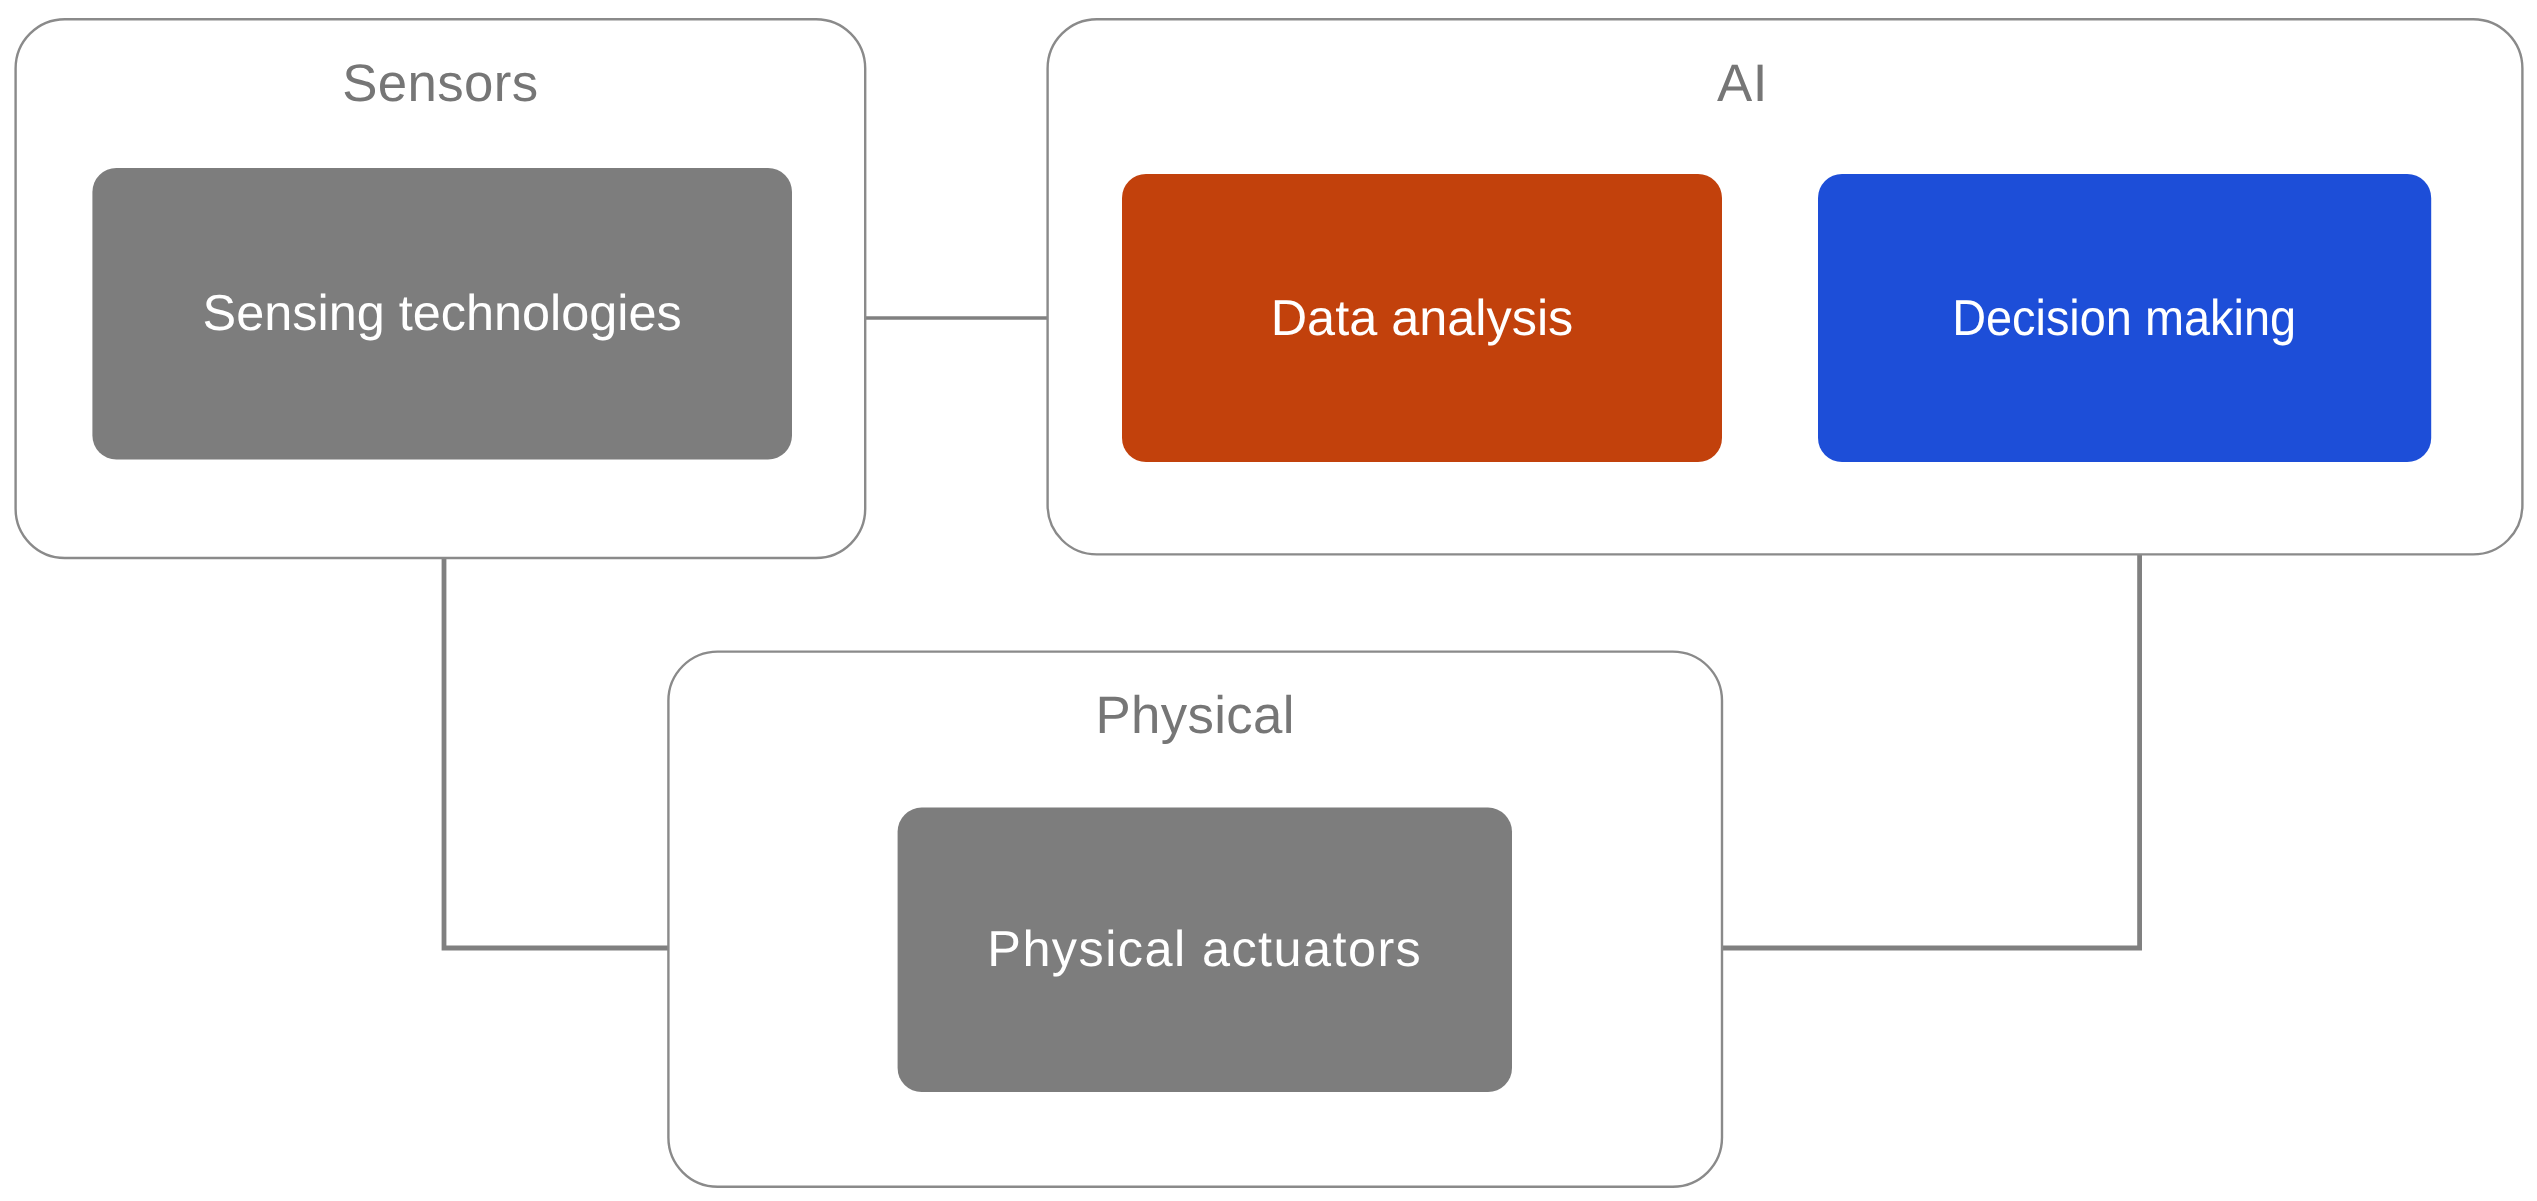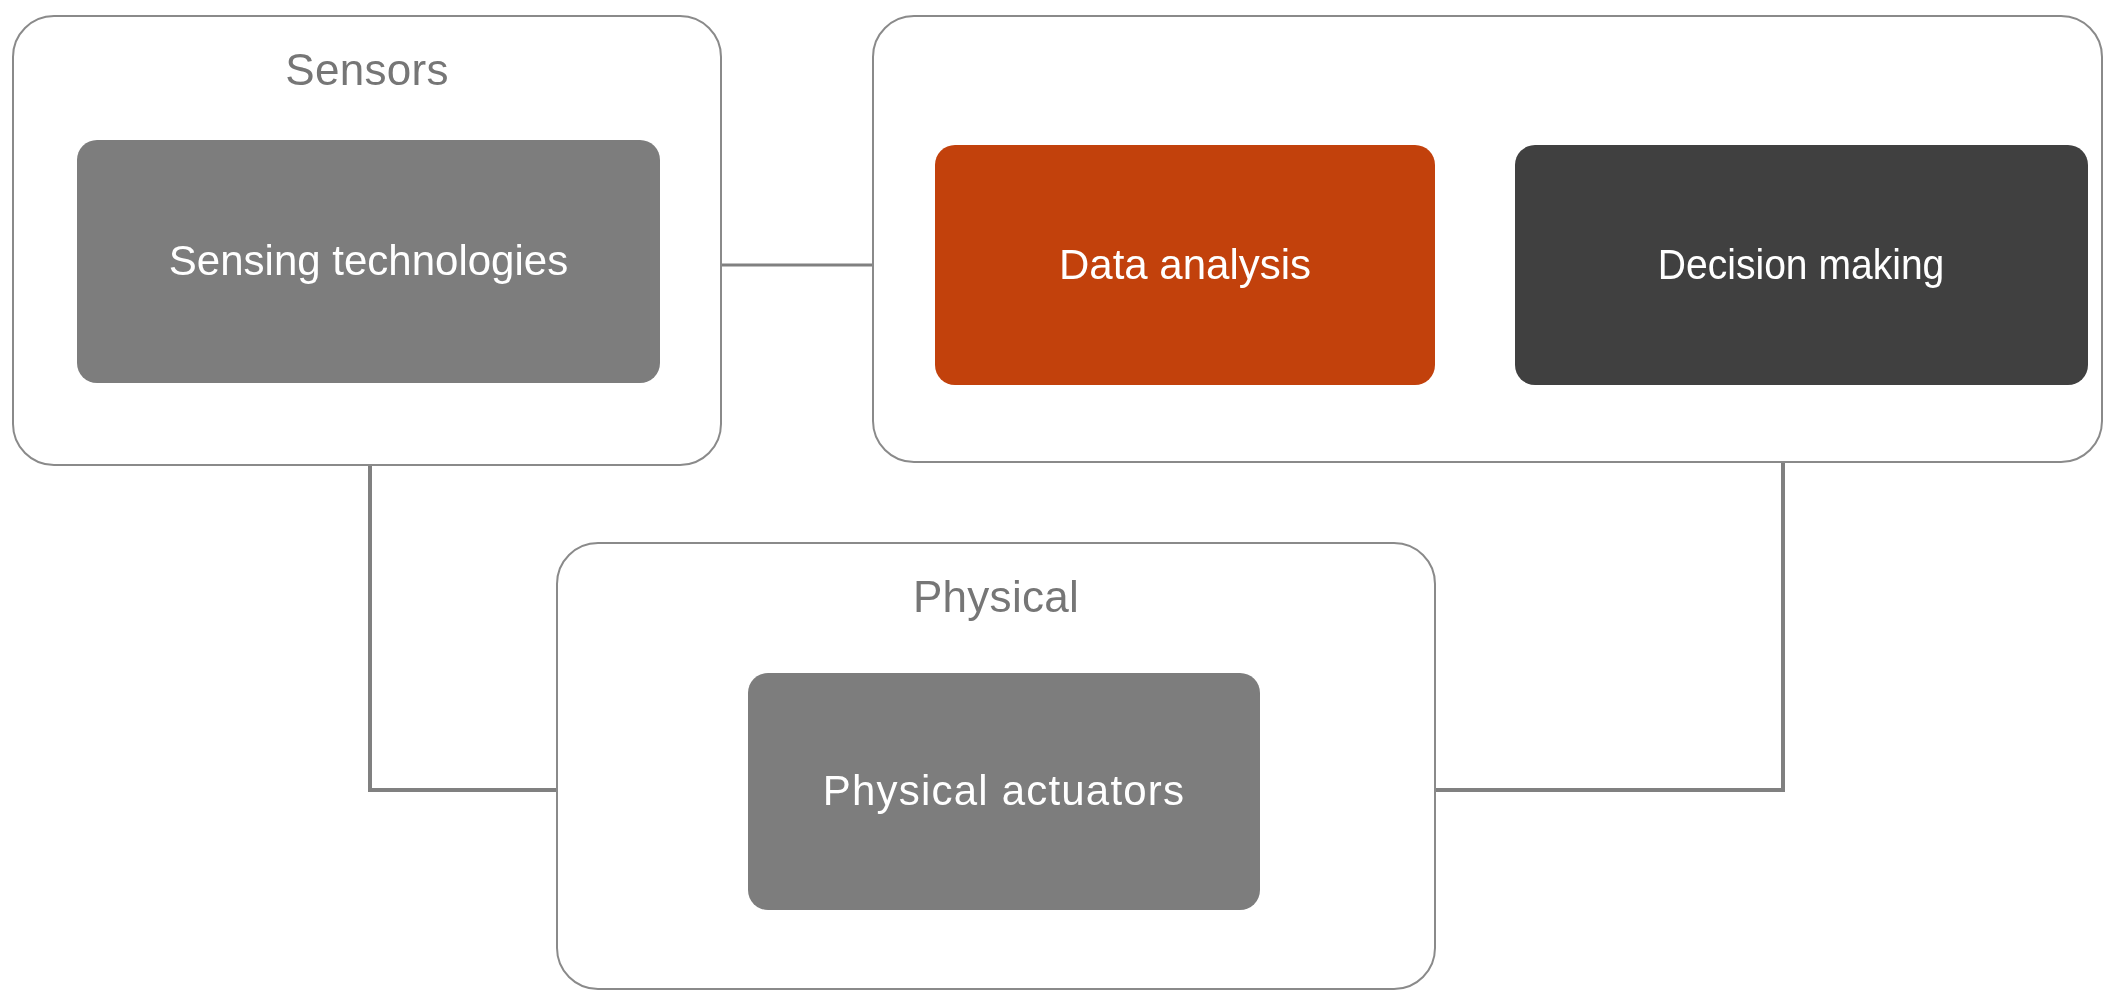--- a/index.html
+++ b/index.html
@@ -91,33 +91,34 @@
 
     <path d="M 1783 387 L 1783 790 L 1282 790" fill="none" stroke="#808080" stroke-width="4" marker-end="url(#arrow-l)"></path>
 
     <path d="M 746 790 L 370 790 L 370 310" fill="none" stroke="#808080" stroke-width="4" marker-end="url(#arrow-u)"></path>
   </svg>
 
   <div class="group-container" id="group-sensors" style="left: 12px; top: 15px; width: 710px; height: 451px; border-color: rgb(138, 138, 138);"></div>
   <div class="group-label" id="group-label-sensors" style="left: 12px; top: 45px; width: 710px; color: rgb(118, 118, 118);">Sensors</div>
 
   <div class="group-container" id="group-ai" style="left: 872px; top: 15px; width: 1231px; height: 448px; border-color: rgb(138, 138, 138);"></div>
+  <div class="group-label" id="group-label-ai" style="left: 872px; top: 45px; width: 1160px; color: rgb(118, 118, 118);">AI</div>
 
   <div class="group-container" id="group-robotics" style="left: 556px; top: 542px; width: 880px; height: 448px; border-color: rgb(138, 138, 138);"></div>
   <div class="group-label" id="group-label-robotics" style="left: 556px; top: 572px; width: 880px; color: rgb(118, 118, 118);">Physical</div>
 
   <div class="node-box" id="node-sensing-technologies" style="left: 77px; top: 140px; width: 583px; height: 243px; background: rgb(125, 125, 125);">
     <span class="node-label" style="color: rgb(255, 255, 255);">Sensing technologies</span>
   </div>
 
   <div class="node-box" id="node-data-analysis" style="left: 935px; top: 145px; width: 500px; height: 240px; background: #c2410c;">
     <span class="node-label" style="color: rgb(255, 255, 255);">Data analysis</span>
   </div>
 
-  <div class="node-box" id="node-decision-making" style="left: 1515px; top: 145px; width: 573px; height: 240px; background: #404040;">
+  <div class="node-box" id="node-decision-making" style="left: 1515px; top: 145px; width: 511px; height: 240px; background: #1d4ed8;">
     <span class="node-label condensed" style="color: rgb(255, 255, 255);">Decision making</span>
   </div>
 
   <div class="node-box" id="node-physical-actuators" style="left: 748px; top: 673px; width: 512px; height: 237px; background: rgb(125, 125, 125); border-radius: 20px;">
     <span class="node-label tracked" style="color: rgb(255, 255, 255);">Physical actuators</span>
   </div>
 
 </div>
 
 </body></html>

